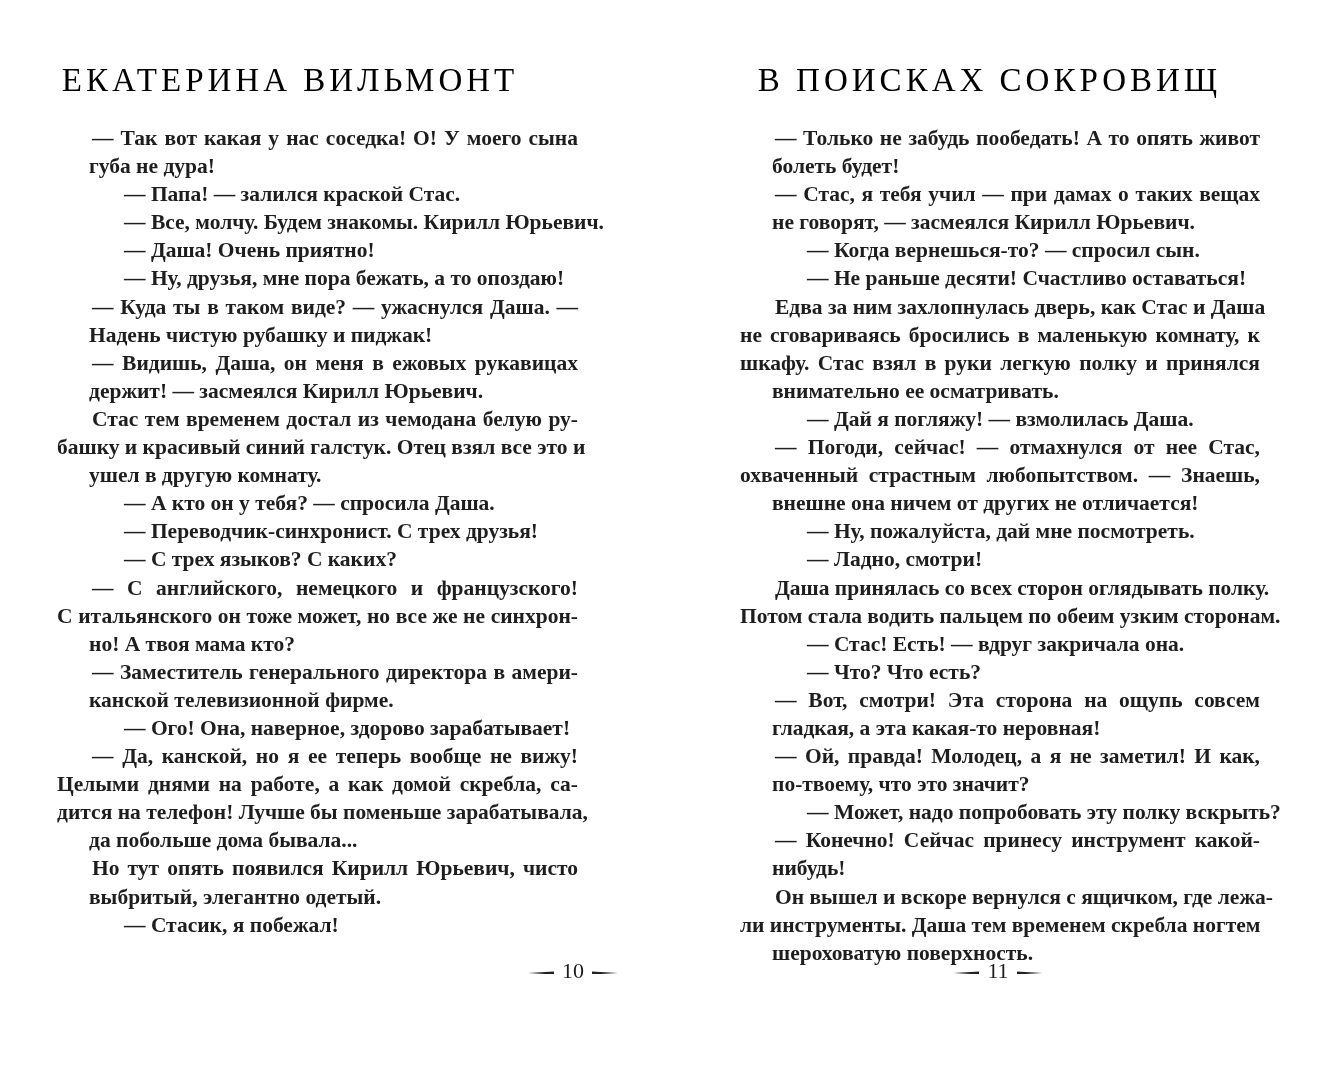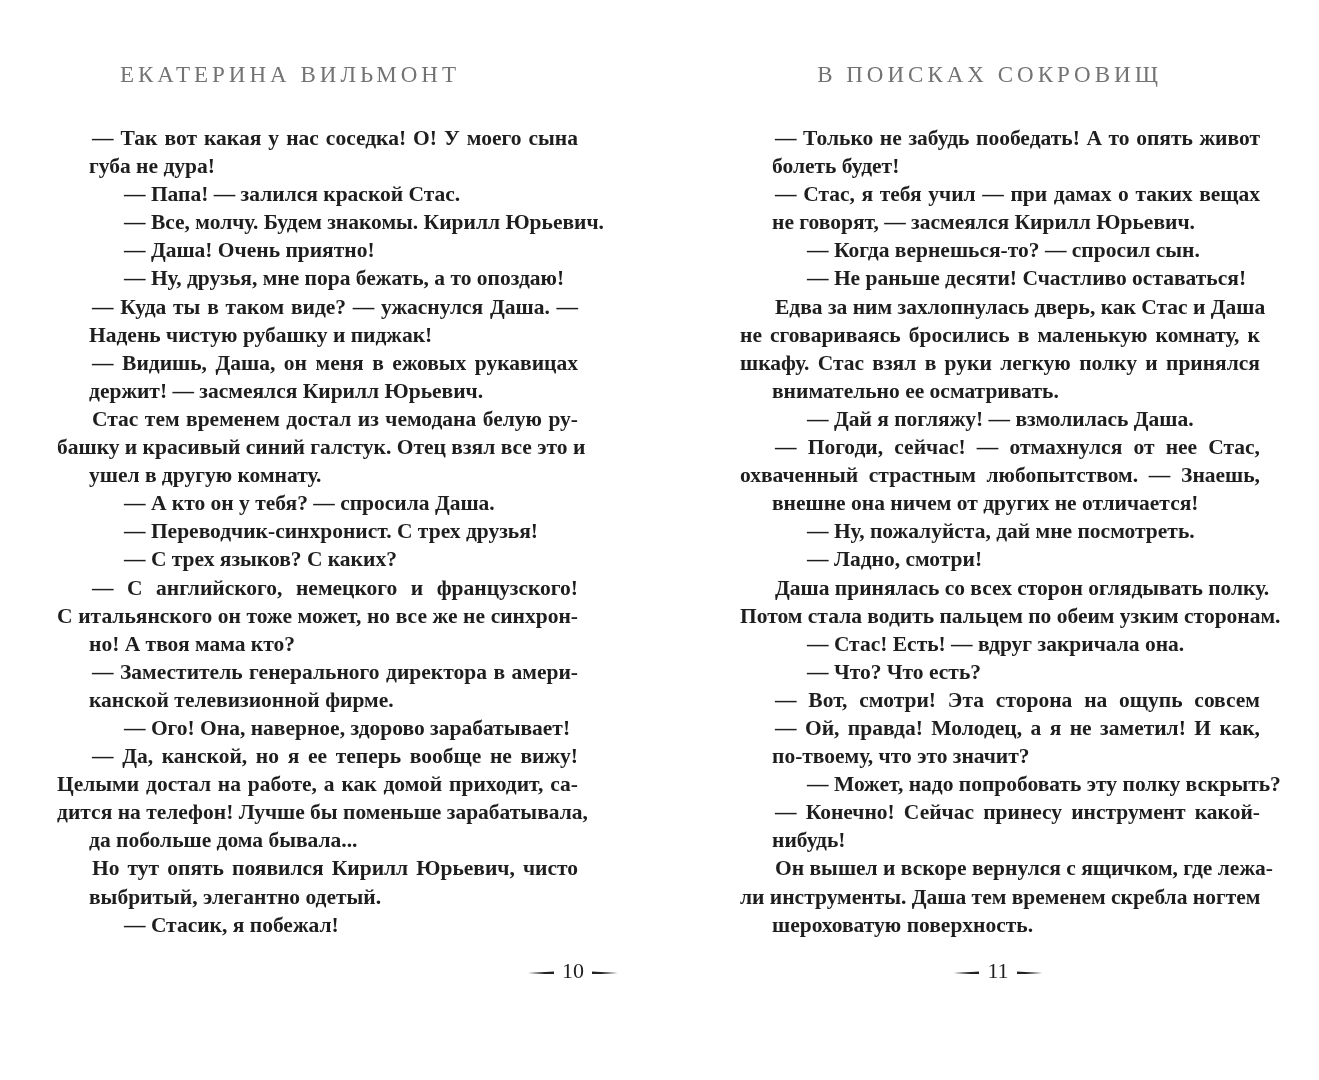--- a/index.html
+++ b/index.html
@@ -5,21 +5,21 @@
   html, body { margin: 0; padding: 0; }
   body {
     width: 1319px; height: 1080px; background: #ffffff; position: relative; overflow: hidden;
     font-family: "Liberation Serif", "DejaVu Serif", serif; color: #1e1e1e;
   }
   .page { position: absolute; top: 0; height: 1080px; }
   .page.left { left: 0; width: 660px; }
   .page.right { left: 660px; width: 659px; }
   .running-head {
     position: absolute; top: 62px; left: 0; width: 100%; text-align: center;
-    font-size: 23px; letter-spacing: 4px; color: #737373;
+    font-size: 33px; letter-spacing: 4px; color: #000000;
   }
   .page.left .running-head { left: 0; width: 580px; padding-left: 0; }
   .text { position: absolute; top: 124px; }
   .page.left .text { left: 57px; width: 521px; }
   .page.right .text { left: 80px; width: 520px; }
   .line {
     height: 28.1px; line-height: 28.1px; font-size: 21.5px; white-space: nowrap;
     text-align: justify; text-align-last: justify; overflow: visible; font-weight: bold;
   }
   .line.indent { padding-left: 35px; }
@@ -55,21 +55,21 @@
       <div class="line indent last">— А кто он у тебя? — спросила Даша.</div>
       <div class="line indent last">— Переводчик-синхронист. С трех друзья!</div>
       <div class="line indent last">— С трех языков? С каких?</div>
       <div class="line indent">— С английского, немецкого и французского!</div>
       <div class="line">С итальянского он тоже может, но все же не синхрон-</div>
       <div class="line last">но! А твоя мама кто?</div>
       <div class="line indent">— Заместитель генерального директора в амери-</div>
       <div class="line last">канской телевизионной фирме.</div>
       <div class="line indent last">— Ого! Она, наверное, здорово зарабатывает!</div>
       <div class="line indent">— Да, канской, но я ее теперь вообще не вижу!</div>
-      <div class="line">Целыми достал на работе, а как домой приходит, са-</div>
+      <div class="line">Целыми днями на работе, а как домой скребла, са-</div>
       <div class="line">дится на телефон! Лучше бы поменьше зарабатывала,</div>
       <div class="line last">да побольше дома бывала...</div>
       <div class="line indent">Но тут опять появился Кирилл Юрьевич, чисто</div>
       <div class="line last">выбритый, элегантно одетый.</div>
       <div class="line indent last">— Стасик, я побежал!</div>
     </div>
   <div class="folio">
     <span class="dash l"></span><span>10</span><span class="dash r"></span>
   </div>
 </div>
@@ -91,20 +91,21 @@
       <div class="line indent">— Погоди, сейчас! — отмахнулся от нее Стас,</div>
       <div class="line">охваченный страстным любопытством. — Знаешь,</div>
       <div class="line last">внешне она ничем от других не отличается!</div>
       <div class="line indent last">— Ну, пожалуйста, дай мне посмотреть.</div>
       <div class="line indent last">— Ладно, смотри!</div>
       <div class="line indent">Даша принялась со всех сторон оглядывать полку.</div>
       <div class="line">Потом стала водить пальцем по обеим узким сторонам.</div>
       <div class="line indent last">— Стас! Есть! — вдруг закричала она.</div>
       <div class="line indent last">— Что? Что есть?</div>
       <div class="line indent">— Вот, смотри! Эта сторона на ощупь совсем</div>
+      <div class="line last">гладкая, а эта какая-то неровная!</div>
       <div class="line indent">— Ой, правда! Молодец, а я не заметил! И как,</div>
       <div class="line last">по-твоему, что это значит?</div>
       <div class="line indent last">— Может, надо попробовать эту полку вскрыть?</div>
       <div class="line indent">— Конечно! Сейчас принесу инструмент какой-</div>
       <div class="line last">нибудь!</div>
       <div class="line indent">Он вышел и вскоре вернулся с ящичком, где лежа-</div>
       <div class="line">ли инструменты. Даша тем временем скребла ногтем</div>
       <div class="line last">шероховатую поверхность.</div>
     </div>
   <div class="folio">

